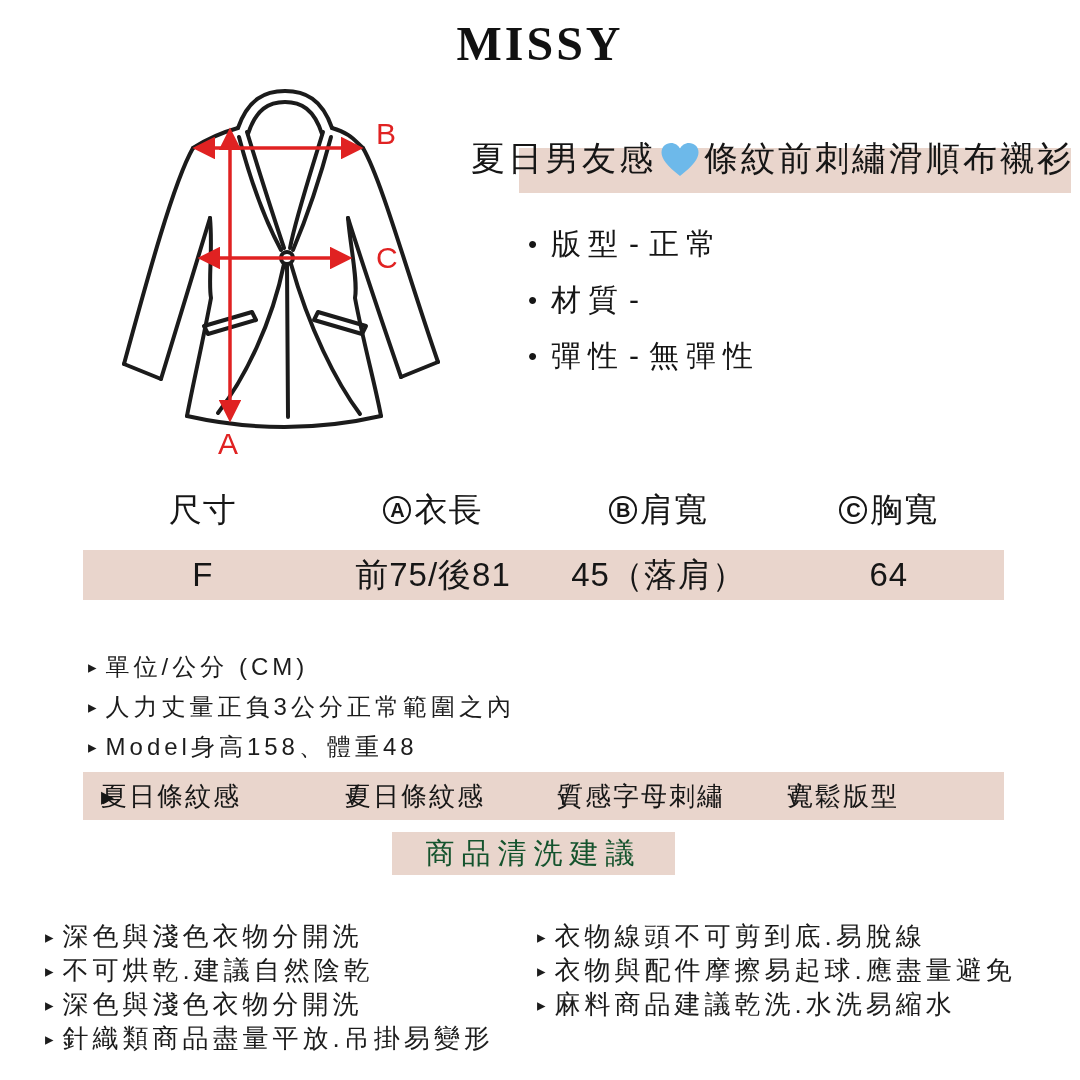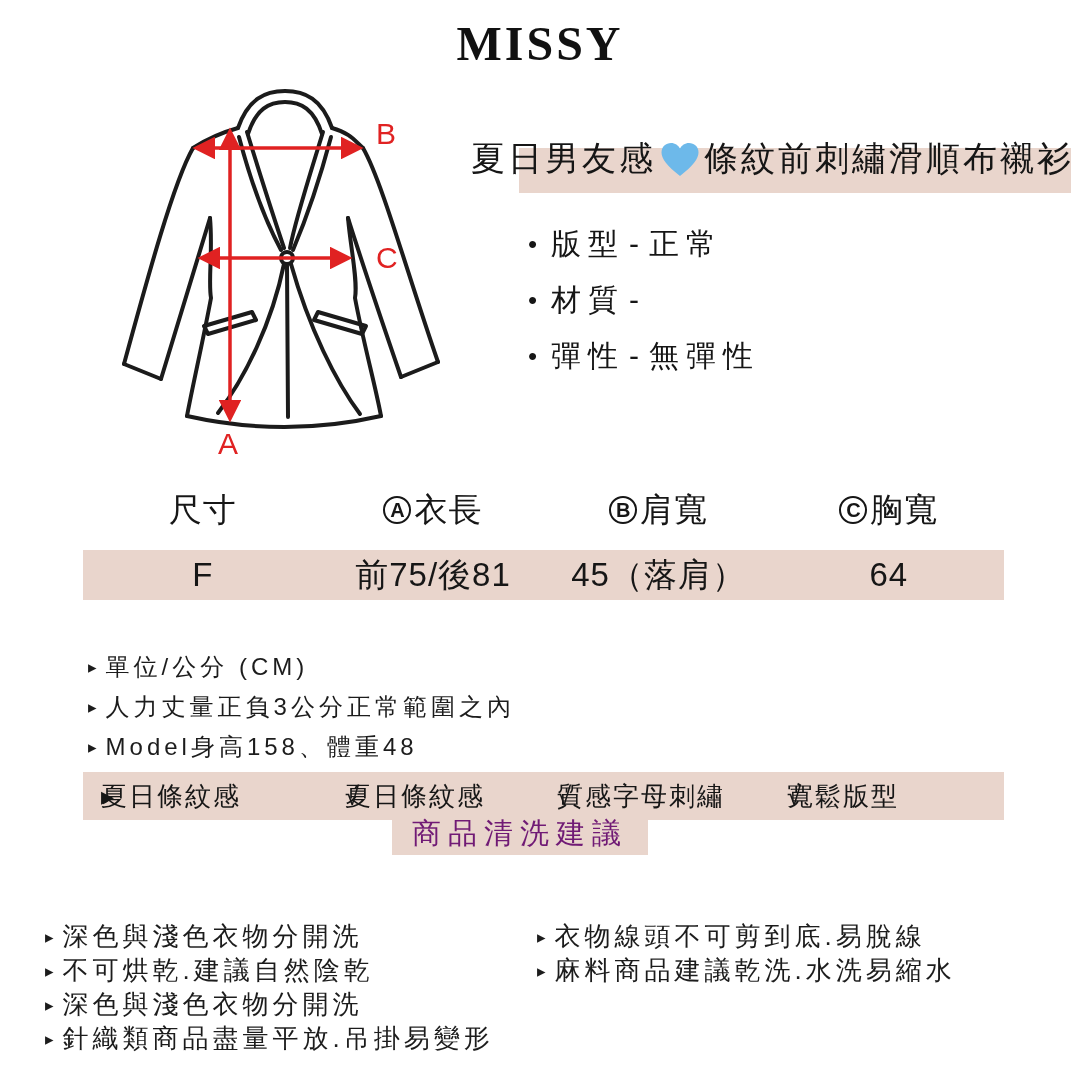--- a/index.html
+++ b/index.html
@@ -75,23 +75,23 @@
     background:#e9d5cc;
   }
   .features span { position:absolute; top:0; height:48px; display:flex; align-items:center;
     font-size:26px; letter-spacing:2px; white-space:nowrap; color:#161616; }
   .feat-label { left:18px; }
   .feat-1 { left:262px; } .feat-2 { left:474px; } .feat-3 { left:704px; }
   .check { margin-right:2px; letter-spacing:0; }
 
   
   .care-heading {
-    position:absolute; left:392px; top:812px; width:256px; height:43px;
+    position:absolute; left:392px; top:832px; width:283px; height:43px;
     background:#e9d5cc; display:flex; align-items:center; justify-content:center;
-    font-size:29px; letter-spacing:7px; color:#701a75; white-space:nowrap;
+    font-size:29px; letter-spacing:7px; color:#14532d; white-space:nowrap;
   }
   .care-col { position:absolute; top:921px; }
   .care-left { left:45px; } .care-right { left:537px; }
   .care-line { font-size:26px; letter-spacing:4px; line-height:31px; white-space:nowrap; color:#1c1c1c; }
 </style>
 </head>
 <body>
 
 <div class="brand">MISSY</div>
 
@@ -250,15 +250,18 @@
   <div class="care-line">
     <span class="tri">▸</span><span>針織類商品盡量平放.吊掛易變形</span>
   </div>
 </div>
 
 <div class="care-col care-right">
   <div class="care-line">
     <span class="tri">▸</span><span>衣物線頭不可剪到底.易脫線</span>
   </div>
   <div class="care-line">
+    <span class="tri">▸</span><span>衣物與配件摩擦易起球.應盡量避免</span>
+  </div>
+  <div class="care-line">
     <span class="tri">▸</span><span>麻料商品建議乾洗.水洗易縮水</span>
   </div>
 </div>
 
 </body></html>

